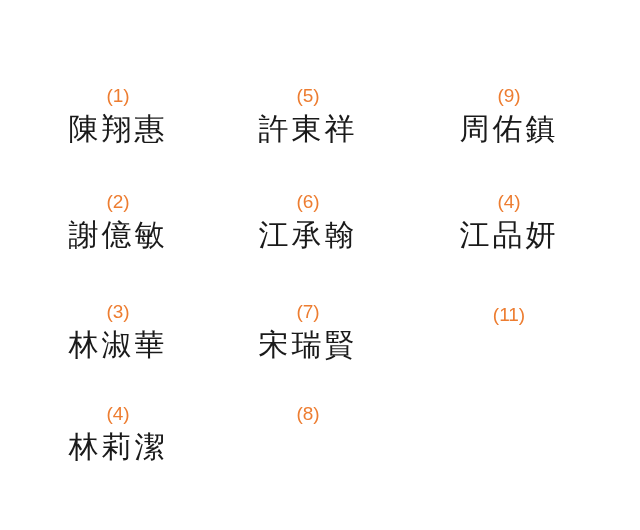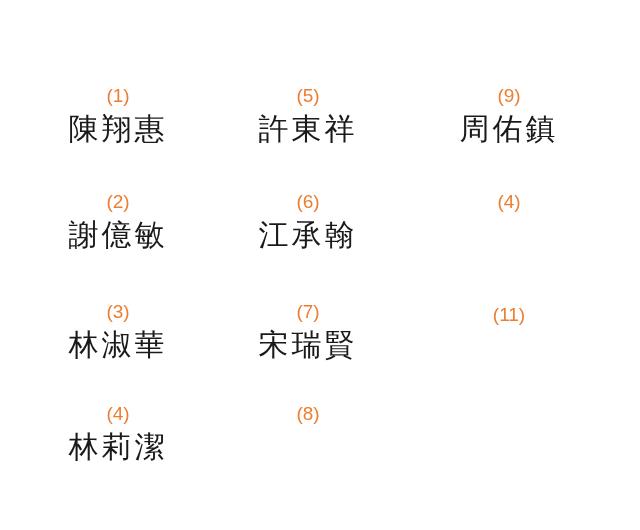--- a/index.html
+++ b/index.html
@@ -73,18 +73,19 @@
   <div class="cell" style="left:308px; top:403px">
     <div class="num">(8)</div>
   </div>
 
   <div class="cell" style="left:509px; top:85px">
     <div class="num">(9)</div>
     <div class="nm">周佑鎮</div>
   </div>
   <div class="cell" style="left:509px; top:191px">
     <div class="num">(4)</div>
+    <div class="nm">江品妍</div>
   </div>
   <div class="cell" style="left:509px; top:304px">
     <div class="num">(11)</div>
   </div>
 
 </div>
 
 </body></html>

